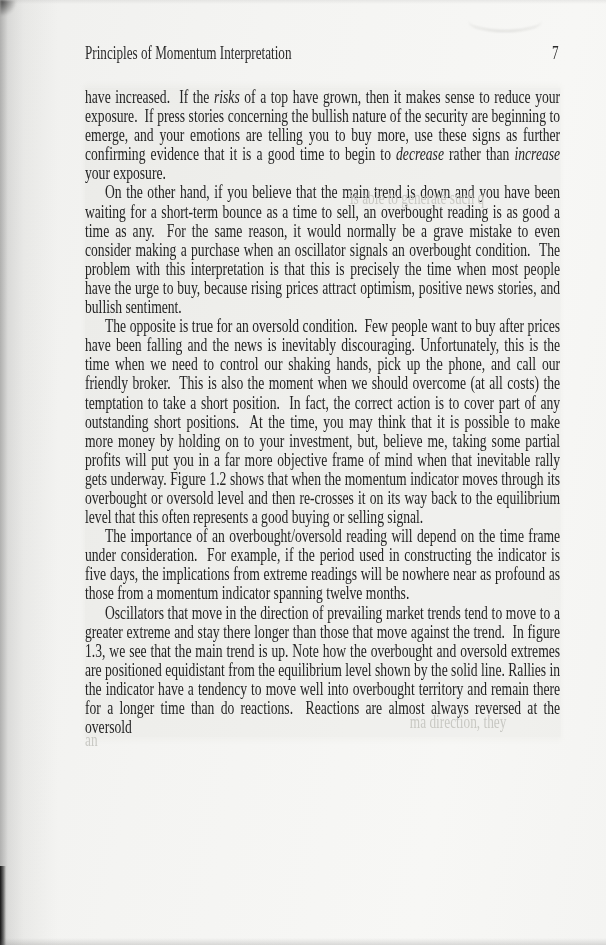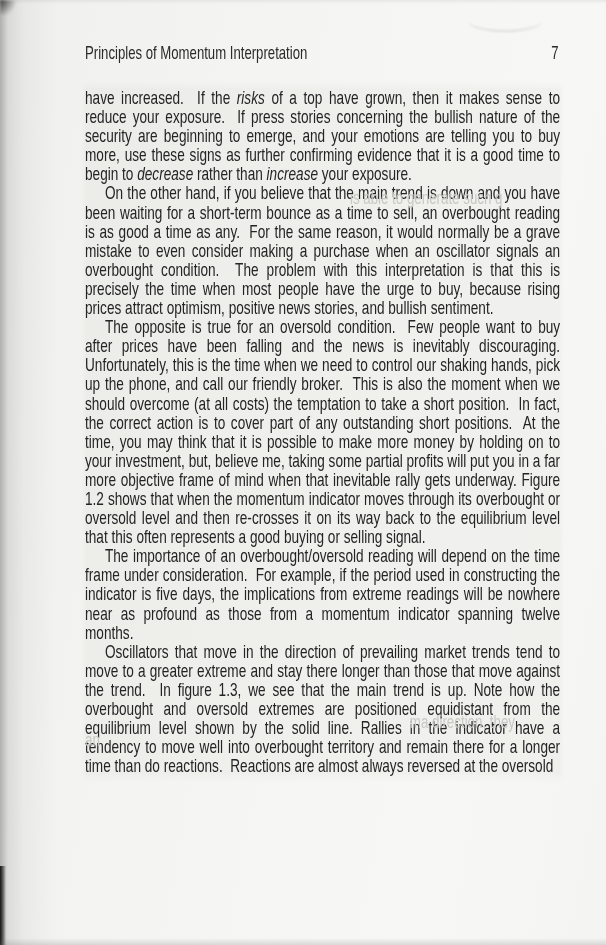--- a/index.html
+++ b/index.html
@@ -6,20 +6,21 @@
   body {
     width: 606px; height: 945px;
     background: #f4f4f2;
     overflow: hidden;
     position: relative;
     font-family: "Liberation Sans", sans-serif;
   }
   .scan-page {
     position: absolute; inset: 0;
     background: linear-gradient(100deg, #f0f0ee 0%, #f4f4f2 35%, #f7f7f5 75%, #f4f4f2 100%);
+    font-family: Liberation Serif, serif;
   }
   
   .left-edge-shadow {
     position: absolute; left: 0; top: 0; width: 58px; height: 100%;
     background: linear-gradient(to right,
       rgba(70,70,70,0.38) 0px,
       rgba(125,125,125,0.20) 8px,
       rgba(155,155,152,0.10) 24px,
       rgba(0,0,0,0) 58px);
   }

